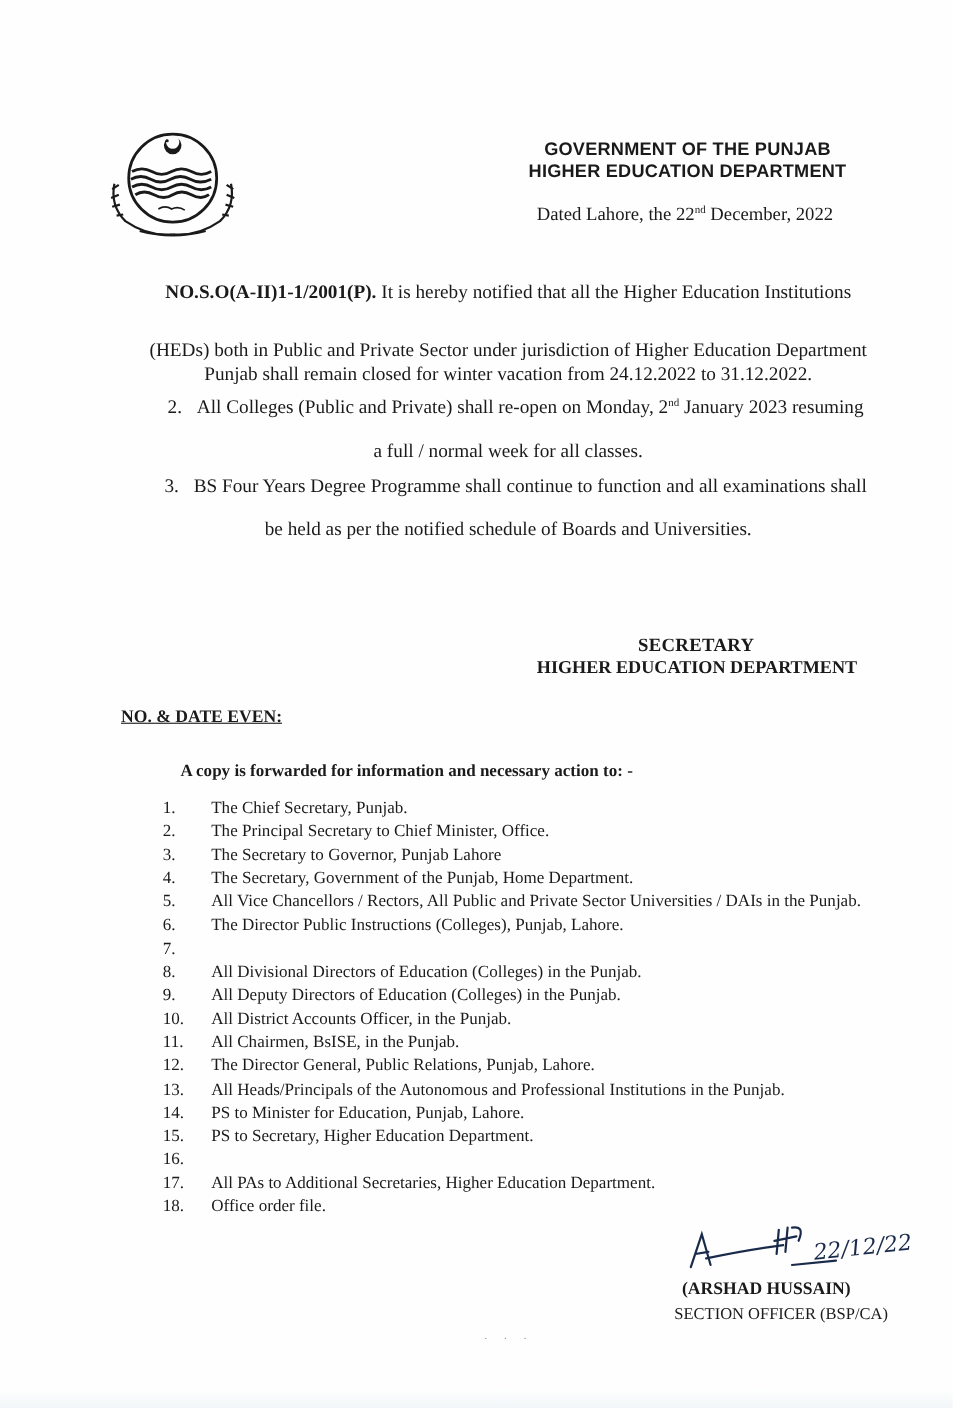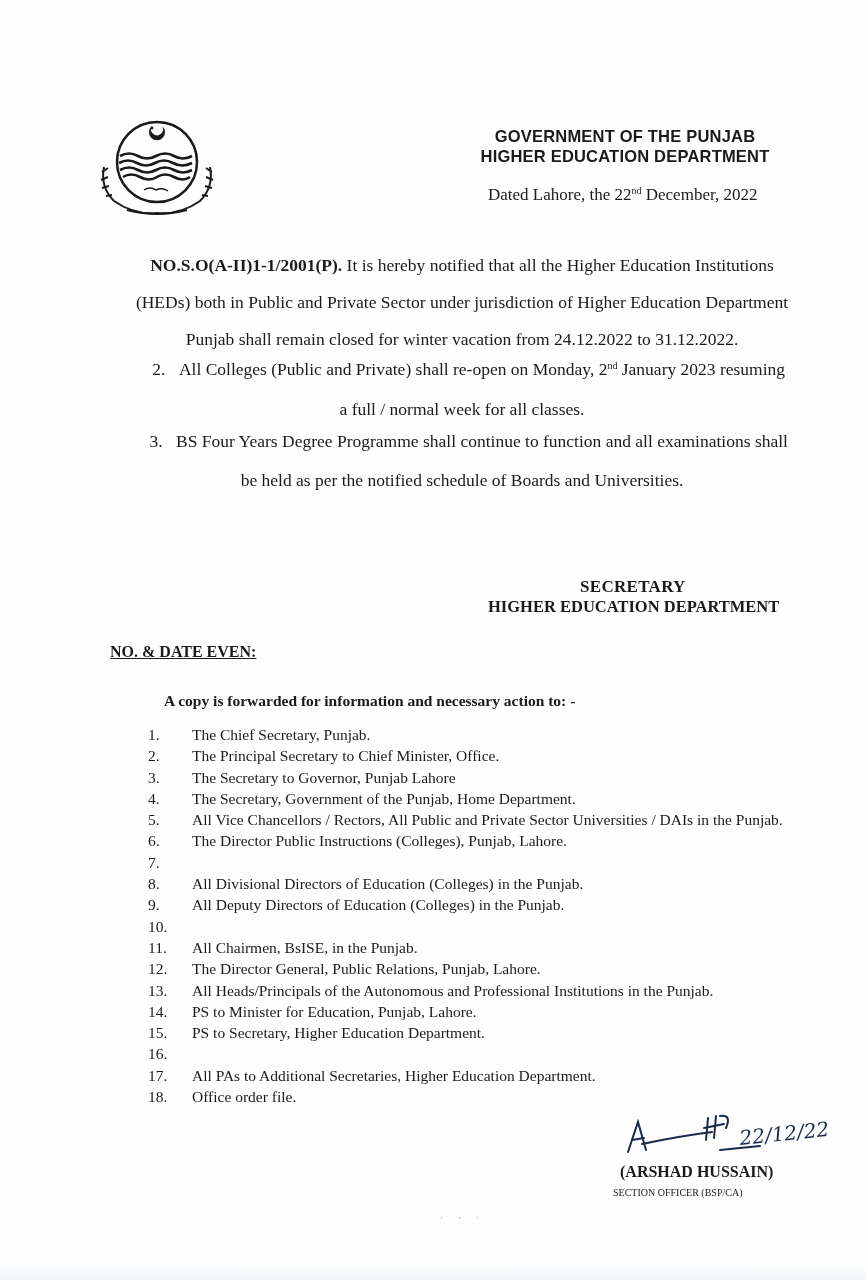--- a/index.html
+++ b/index.html
@@ -31,21 +31,21 @@
   .no-date   { left: 110px; top: 643px; font-weight: bold; font-size: 16px; text-decoration: underline; font-family: Liberation Serif, serif; }
   .fwd       { left: 164px; top: 692px; font-weight: bold; font-size: 15.5px; }
 
   
   .dist { left: 148px; top: 726px; width: 640px; margin: 0; padding: 0; list-style: none; }
   .dist li { height: 21.3px; font-size: 15.5px; white-space: nowrap; display: flex; }
   .dist .num { width: 44px; flex: none; }
 
   .signature { left: 620px; top: 1110px; width: 230px; height: 50px; }
   .officer-name  { left: 620px; top: 1163px; font-weight: bold; font-size: 16px; }
-  .officer-title { left: 613px; top: 1187px; font-size: 10px; }
+  .officer-title { left: 613px; top: 1187px; font-size: 15px; }
   .stamp-dots { left: 440px; top: 1212px; font-size: 10px; color: #888; letter-spacing: 6px; }
   .bottom-band { left: 0; top: 1262px; width: 866px; height: 18px; background: linear-gradient(#fff, #f2f6f8); }
 </style>
 </head>
 <body>
 
 <svg class="abs logo" viewBox="0 0 130 112">
   <circle cx="65" cy="50" r="40" fill="none" stroke="#1a1a1a" stroke-width="2.5"></circle>
   <path d="M60 14 a8 8 0 1 0 10 0 a6 6 0 1 1 -10 0z" fill="#1a1a1a"></path>
   <circle cx="60" cy="16" r="1.4" fill="#1a1a1a"></circle>
@@ -66,21 +66,21 @@
 </svg>
 
 <div class="abs gov-title">
   <div>GOVERNMENT OF THE PUNJAB</div>
   <div>HIGHER EDUCATION DEPARTMENT</div>
 </div>
 
 <div class="abs dated"><span>Dated Lahore, the 22</span><sup>nd</sup><span> December, 2022</span></div>
 
 <div class="abs para" style="top:255px;"><b>NO.S.O(A-II)1-1/2001(P).</b><span> It is hereby notified that all the Higher Education Institutions</span></div>
-<div class="abs para" style="top:292px;">(HEDs) both in Public and Private Sector under jurisdiction of Higher Education Department</div>
+<div class="abs para" style="top:308px;">(HEDs) both in Public and Private Sector under jurisdiction of Higher Education Department</div>
 <div class="abs para" style="top:329px;">Punjab shall remain closed for winter vacation from 24.12.2022 to 31.12.2022.</div>
 
 <div class="abs para" style="top:359px;"><span class="pnum">2.</span><span>All Colleges (Public and Private) shall re-open on Monday, 2</span><sup>nd</sup><span> January 2023 resuming</span></div>
 <div class="abs para" style="top:399px;">a full / normal week for all classes.</div>
 
 <div class="abs para" style="top:431px;"><span class="pnum">3.</span><span>BS Four Years Degree Programme shall continue to function and all examinations shall</span></div>
 <div class="abs para" style="top:470px;">be held as per the notified schedule of Boards and Universities.</div>
 
 <div class="abs sec-title">SECRETARY</div>
 <div class="abs sec-dept">HIGHER EDUCATION DEPARTMENT</div>
@@ -119,20 +119,21 @@
   <li>
       <span class="num">8.</span>
       <span>All Divisional Directors of Education (Colleges) in the Punjab.</span>
     </li>
   <li>
       <span class="num">9.</span>
       <span>All Deputy Directors of Education (Colleges) in the Punjab.</span>
     </li>
   <li>
       <span class="num">10.</span>
+      <span>All District Accounts Officer, in the Punjab.</span>
     </li>
   <li>
       <span class="num">11.</span>
       <span>All Chairmen, BsISE, in the Punjab.</span>
     </li>
   <li>
       <span class="num">12.</span>
       <span>The Director General, Public Relations, Punjab, Lahore.</span>
     </li>
   <li>

